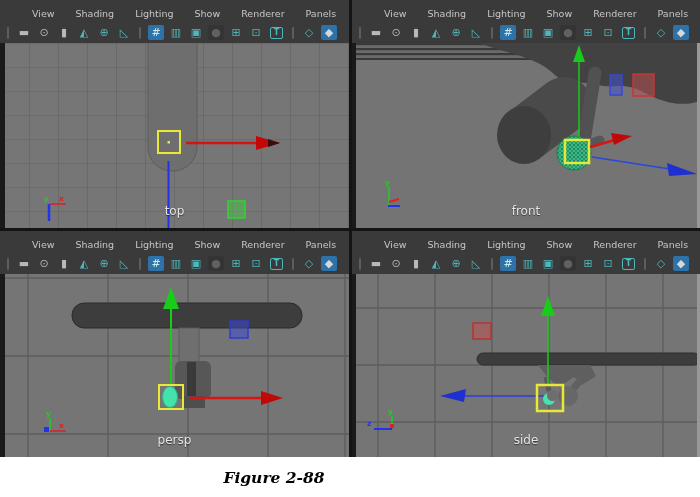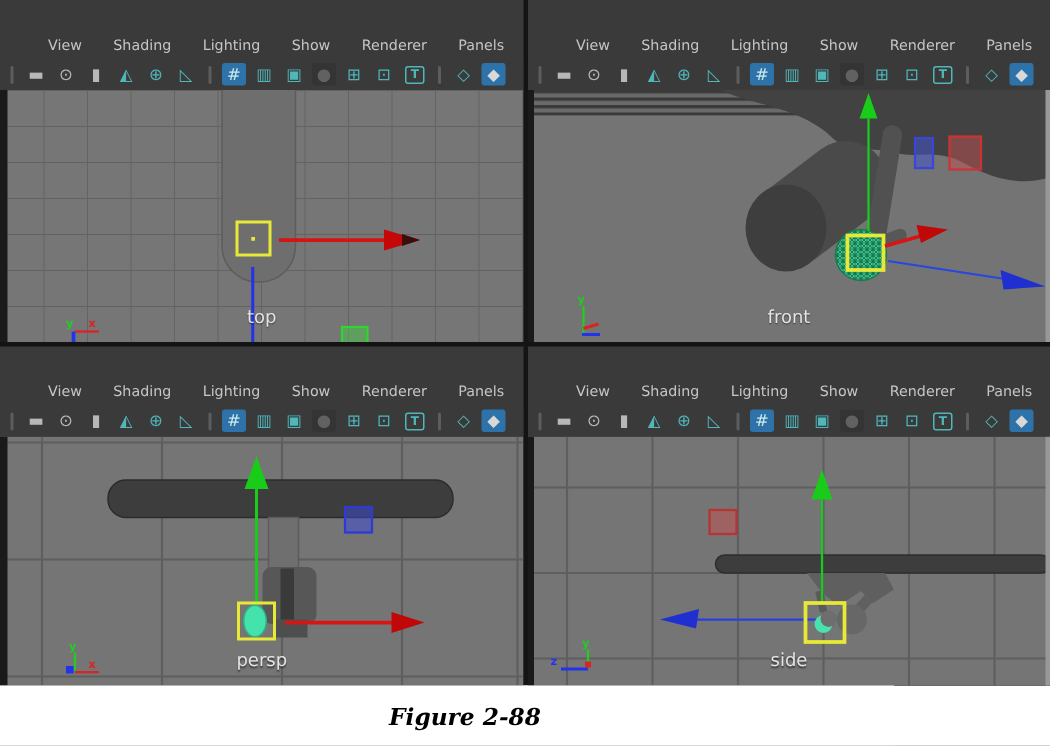--- a/index.html
+++ b/index.html
@@ -1,42 +1,42 @@
 <!DOCTYPE html>
 <html style="--panel-chrome: #3a3a3a; --menu-text: #c6c6c6; --icon-teal: #4fb6ba; --icon-active-bg: #2d72a8; --viewport-bg: #767676; --grid-line: #5f5f5f; --selection-yellow: #e8e838; --manip-green: #1ecb1e; --manip-red: #d41414; --manip-blue: #2337e6; --bolt-mint: #4ae0ab;"><head>
 <meta charset="utf-8">
 <style>
   html,body{margin:0;padding:0;background:#ffffff;}
   .fig{position:relative;width:700px;height:497px;background:#ffffff;overflow:hidden;
        font-family:"DejaVu Sans","Liberation Sans",sans-serif;}
   .viewports{position:absolute;left:0;top:0;width:700px;height:457px;background:#141414;
              display:grid;grid-template-columns:349px 348px;grid-template-rows:228px 226px;gap:3px;}
   .panel{display:flex;flex-direction:column;background:var(--panel-chrome,#3a3a3a);overflow:hidden;}
-  .menubar{height:19px;display:flex;align-items:center;gap:21px;padding:21px 0 0 32px;
+  .menubar{height:19px;display:flex;align-items:center;gap:21px;padding:4px 0 0 32px;
            font-size:9.5px;color:var(--menu-text,#c6c6c6);flex:none;}
   .menu-item{cursor:default;white-space:nowrap;}
   .toolbar{height:19px;display:flex;align-items:center;gap:4px;padding:0 0 1px 4px;flex:none;
            background:var(--panel-chrome,#3a3a3a);}
   .icon{width:16px;height:15px;display:flex;align-items:center;justify-content:center;
         font-size:11px;line-height:1;color:var(--icon-teal,#4fb6ba);border-radius:2px;flex:none;}
   .icon.gray{color:#b8b8b8;}
   .icon.dim{color:#616161;background:#343434;}
   .icon.active{background:var(--icon-active-bg,#2d72a8);color:#cdeaea;}
   .icon.light{color:#d8d8d8;}
   .icon.boxed{border:1px solid currentColor;width:11px;height:10px;font-size:8px;font-weight:bold;
               margin:0 2px;border-radius:2px;}
   .tsep{width:2px;height:12px;background:#5d5d5d;border-radius:1px;margin:0 3px;flex:none;}
   .canvas{position:relative;flex:1;overflow:hidden;}
   .canvas svg{position:absolute;left:0;top:0;}
   .vp-label{position:absolute;left:0;bottom:10px;width:100%;text-align:center;
             font-size:12px;color:#e4e4e4;text-shadow:0 1px 1px rgba(0,0,0,.55);pointer-events:none;}
   .caption{position:absolute;left:0;top:457px;width:560px;height:40px;background:#ffffff;
            display:flex;align-items:center;justify-content:center;
            font-family:"DejaVu Serif","Liberation Serif",serif;font-style:italic;font-weight:bold;
-           font-size:15.5px;color:#000;padding-left:36px;}
+           font-size:15.5px;color:#000;}
   .caption .cap-label{margin-right:12px;}
   svg text.axis{font-family:"DejaVu Sans",sans-serif;font-size:7.5px;font-weight:bold;}
 </style>
 </head>
 <body>
 
 <div class="fig">
   <div class="viewports">
 
     <div class="panel">

